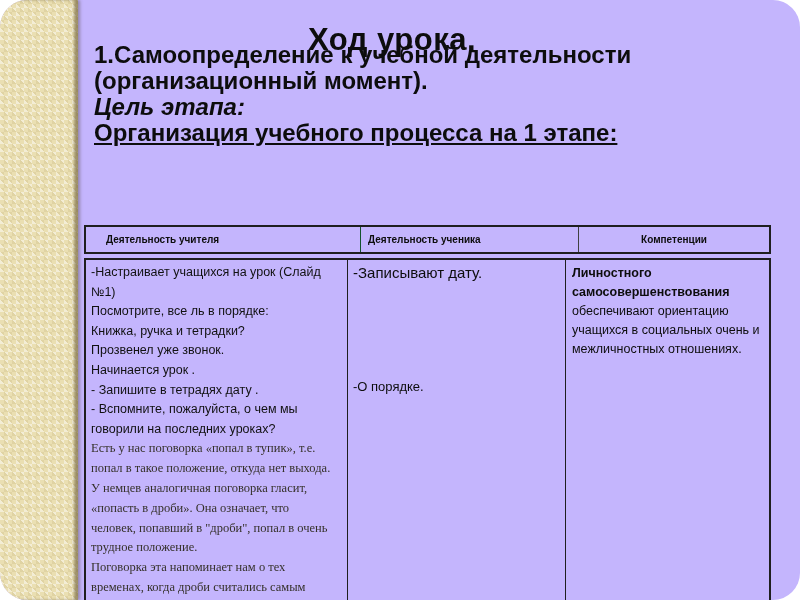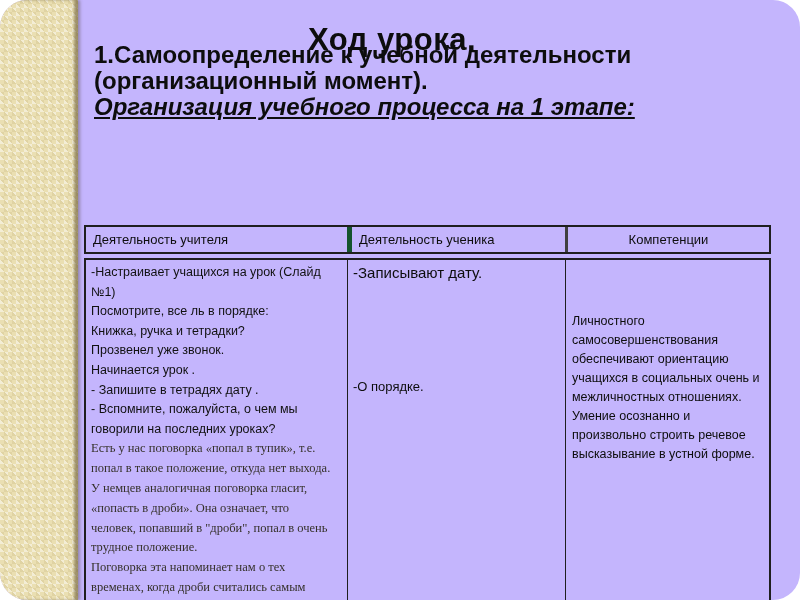--- a/index.html
+++ b/index.html
@@ -26,33 +26,33 @@
   .slide-title {
     position:absolute; left:0; top:1px; width:784px;
     text-align:center;
     font-size:31px; font-weight:bold; letter-spacing:0.5px;
   }
 
   .intro { position:absolute; left:94px; top:42px; width:650px; font-size:24px; line-height:26px; }
   .intro-step { font-weight:bold; white-space:pre-line; }
   .goal-label { font-weight:bold; font-style:italic; }
   .goal-text { font-weight:normal; white-space:pre-line; }
-  .org-line  { font-weight:bold; font-style:italic; text-decoration:underline; }
+  .org-line  { font-weight:bold; text-decoration:underline; }
 
   
   .thead {
     position:absolute; left:84px; top:225px; width:687px; height:29px;
     border:2px solid #1f1f1f; box-sizing:border-box;
     display:flex; align-items:stretch;
-    font-weight:normal; font-size:13px;
+    font-weight:bold; font-size:10px;padding-left:13px;
   }
   .thead .hc { display:flex; align-items:center; box-sizing:border-box; height:100%; }
   .th-c1 { width:261px; padding-left:7px; }
-  .th-c2 { width:218px; padding-left:7px; border-left:5px solid #14532d; }
-  .th-c3 { flex:1; justify-content:center; border-left:3px solid #404040; }
+  .th-c2 { width:218px; padding-left:7px; border-left:1px solid #14532d; }
+  .th-c3 { flex:1; justify-content:center; border-left:1px solid #404040; }
 
   
   .tbody {
     position:absolute; left:84px; top:258px; width:687px; height:360px;
     border:2px solid #1f1f1f; border-bottom:none; box-sizing:border-box;
     display:flex; align-items:stretch; overflow:hidden;
   }
   .tbody .bc { box-sizing:border-box; }
   .tb-c1 { width:261px; padding:3px 5px; overflow:hidden; }
   .tb-c2 { width:218px; padding:4px 5px; border-left:1px solid #1f1f1f; }
@@ -63,35 +63,36 @@
   }
   .teacher-serif {
     font-family:"Liberation Serif", serif;
     font-size:12.5px; line-height:19.8px; white-space:pre-line; color:#35312a;
   }
 
   .student-line1 { font-size:15px; line-height:18px; }
   .student-line2 { font-size:13px; line-height:18px; margin-top:96px; }
 
   .comp { font-size:12.5px; line-height:19px; }
-  .comp-heading { font-weight:normal;margin-top:48px; }
+  .comp-heading { font-weight:bold; }
   .comp-text { white-space:pre-line; }
 </style>
 </head>
 <body>
 
 <div class="stage">
 
   <div class="left-strip"></div>
 
   <h1 class="slide-title">Ход урока.</h1>
 
   <div class="intro">
     <div class="intro-step">1.Самоопределение к учебной деятельности
 (организационный момент).</div>
+    <div class="goal-label">Цель этапа:</div>
     <div class="org-line">Организация учебного процесса на 1 этапе:</div>
   </div>
 
   <div class="thead">
     <div class="hc th-c1">Деятельность учителя</div>
     <div class="hc th-c2">Деятельность ученика</div>
     <div class="hc th-c3">Компетенции</div>
   </div>
 
   <div class="tbody">
@@ -118,19 +119,16 @@
     </div>
     <div class="bc tb-c2">
       <div class="student-line1">-Записывают  дату.</div>
       <div class="student-line2">-О порядке.</div>
     </div>
     <div class="bc tb-c3 comp">
       <div class="comp-heading">Личностного самосовершенствования</div>
       <div class="comp-text">обеспечивают ориентацию
 учащихся в социальных очень и
 межличностных отношениях.</div>
-      <div class="comp-text">Умение осознанно и
-произвольно строить речевое
-высказывание в устной форме.</div>
     </div>
   </div>
 
 </div>
 
 </body></html>

